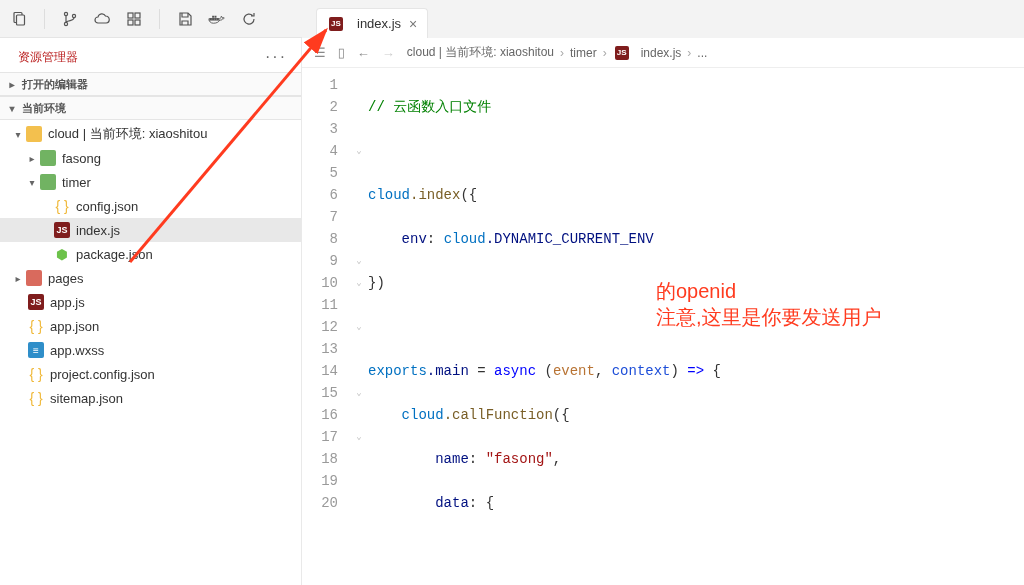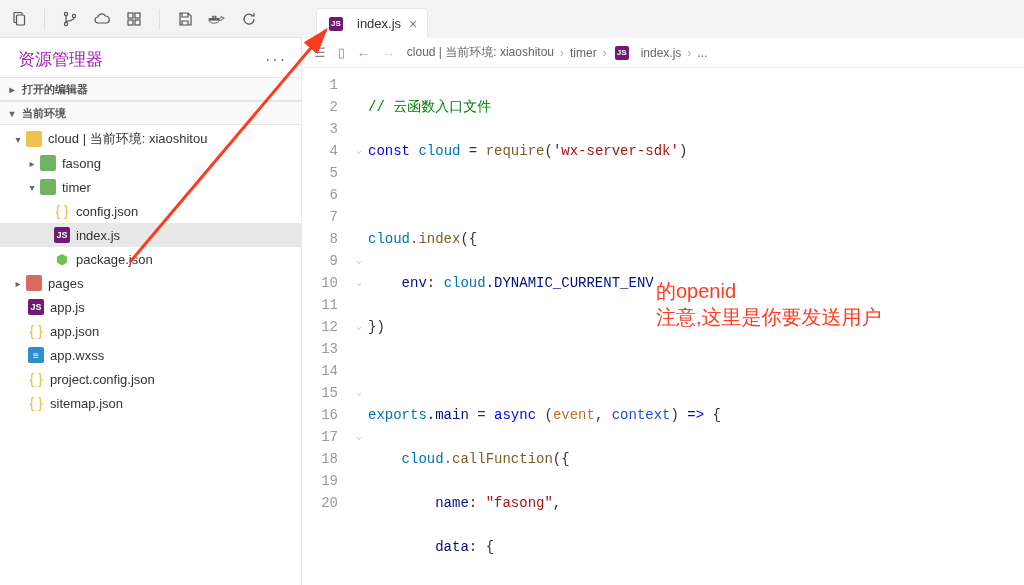--- a/index.html
+++ b/index.html
@@ -7,32 +7,32 @@
   body { font-family: "Segoe UI","Microsoft YaHei",Arial,sans-serif; font-size:13px; color:#333; background:#fff; width:1024px; height:585px; overflow:hidden; }
   .root { display:flex; flex-direction:column; height:100%; }
   
   .topbar { height:38px; background:#f3f3f3; border-bottom:1px solid #e5e5e5; display:flex; align-items:center; padding:0 10px; gap:14px; }
   .topbar .icon { width:18px; height:18px; display:flex; align-items:center; justify-content:center; color:#555; cursor:pointer; }
   .topbar .sep { width:1px; height:20px; background:#ddd; margin:0 2px; }
   
   .main { flex:1; display:flex; min-height:0; }
   .sidebar { width:302px; border-right:1px solid #e9e9e9; display:flex; flex-direction:column; background:#fff; }
   .side-header { display:flex; align-items:center; justify-content:space-between; padding:10px 14px 6px 18px; color:#333; }
-  .side-header .title { font-size:17px; color:#a21caf; }
+  .side-header .title { font-size:12px; color:#b91c1c; }
   .side-header .more { color:#666; font-size:16px; letter-spacing:2px; cursor:pointer; }
   .section-bar { height:24px; border-top:1px solid #e5e5e5; border-bottom:1px solid #e5e5e5; background:#fafafa; display:flex; align-items:center; padding-left:6px; font-size:11px; color:#555; font-weight:600; cursor:pointer; gap:4px;}
   .tree { flex:1; overflow:auto; padding-top:2px; }
   .tree-row { display:flex; align-items:center; padding:2px 0 2px 6px; height:24px; cursor:pointer; white-space:nowrap; }
   .tree-row.selected { background:#e8e8e8; }
   .tw { width:12px; text-align:center; color:#666; font-size:10px;}
   .fi { width:16px; height:16px; margin:0 6px 0 2px; display:flex; align-items:center; justify-content:center; border-radius:2px; font-size:9px; font-weight:700; }
   .fi.folder{ background:#f3c04e; }
   .fi.folder.red{ background:#d96a5d; }
   .fi.folder.green{ background:#71b362; }
-  .fi.jsfile{ background:#701a75; color:#fff; }
+  .fi.jsfile{ background:#7f1d1d; color:#fff; }
   .fi.json{ color:#f0b93a; font-size:14px; font-weight:400;}
   .fi.wxss{ background:#2f8ec9; color:#fff; font-size:10px;}
   .fi.node{ color:#6cc24a; font-size:13px;}
   .tree-label{ color:#333; font-size:13px;}
   .ind { display:inline-block; }
   
   .editor { flex:1; display:flex; flex-direction:column; min-width:0; }
   .tabs { position:absolute; left:302px; top:0; height:38px; display:flex; align-items:center; padding-left:14px; background:#f3f3f3; right:0;}
   .tab { display:flex; align-items:center; height:30px; background:#fff; border:1px solid #e5e5e5; border-bottom:none; border-radius:4px 4px 0 0; padding:0 10px; gap:8px; margin-top:8px; cursor:pointer;}
   .tab .fi.jsfile{ width:14px;height:14px;font-size:8px;}
@@ -269,21 +269,20 @@
           <div class="f">⌄</div>
           <div class="f"></div>
           <div class="f">⌄</div>
           <div class="f"></div>
             <div class="f"></div>
             <div class="f"></div>
         </div>
 
         <div class="codebody">
 <div class="ln"><span class="cm-comment">// 云函数入口文件</span></div>
-<div class="ln"><span class="cm-kw">const</span> <span class="cm-var">cloud</span><span> = </span><span class="cm-fn">require</span>(<span class="cm-str">'wx-server-sdk'</span>)</div>
 <div class="ln"></div>
 <div class="ln"><span class="cm-var">cloud</span><span class="cm-fn">.index</span><span>({</span></div>
 <div class="ln">    <span class="cm-prop">env</span><span>: </span><span class="cm-var">cloud</span><span class="cm-prop">.DYNAMIC_CURRENT_ENV</span></div>
 <div class="ln"><span>})</span></div>
 <div class="ln"></div>
 <div class="ln"><span class="cm-var">exports</span><span class="cm-prop">.main</span><span> = </span><span class="cm-kw">async </span><span>(</span><span class="cm-prop" style="color:#b87333">event</span><span>, </span><span class="cm-prop" style="color:#1d4ed8">context</span><span>) </span><span class="cm-kw">=&gt;</span><span> {</span></div>
 <div class="ln">    <span class="cm-var">cloud</span><span class="cm-fn">.callFunction</span><span>({</span></div>
 <div class="ln">        <span class="cm-prop">name</span><span>: </span><span class="cm-str">"fasong"</span><span>,</span></div>
 <div class="ln">        <span class="cm-prop">data</span><span>: </span><span>{</span></div>
 

